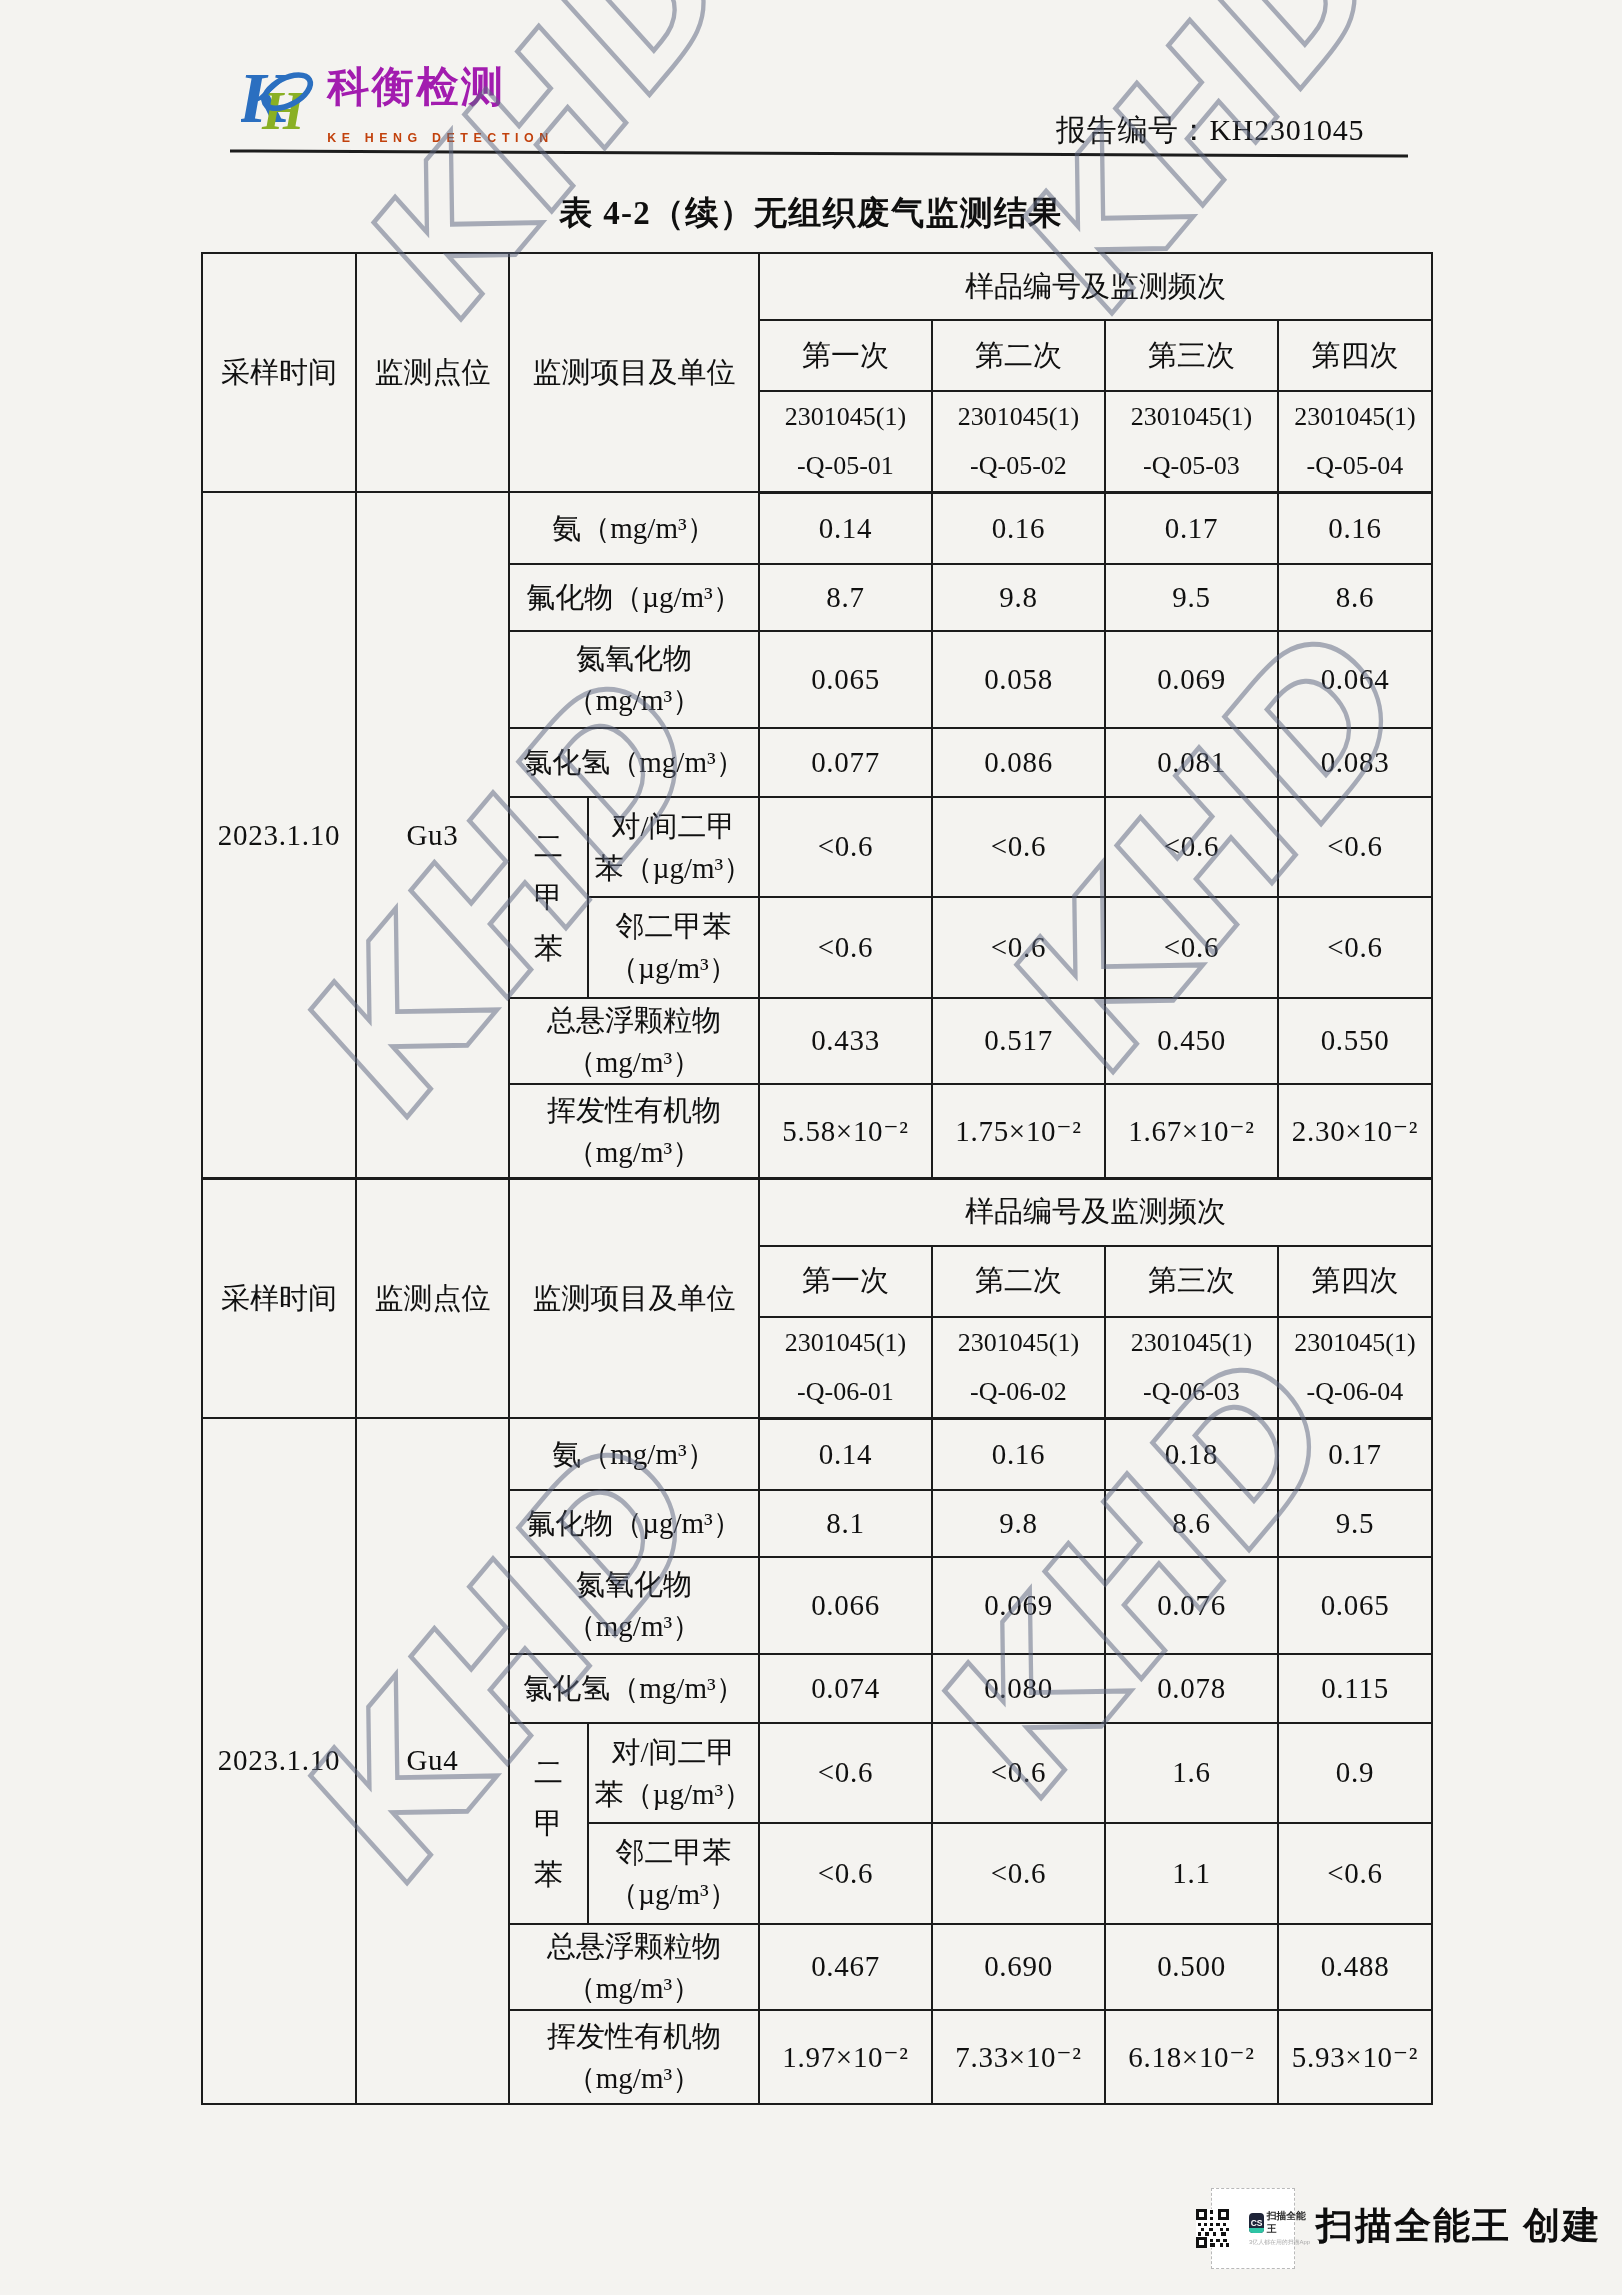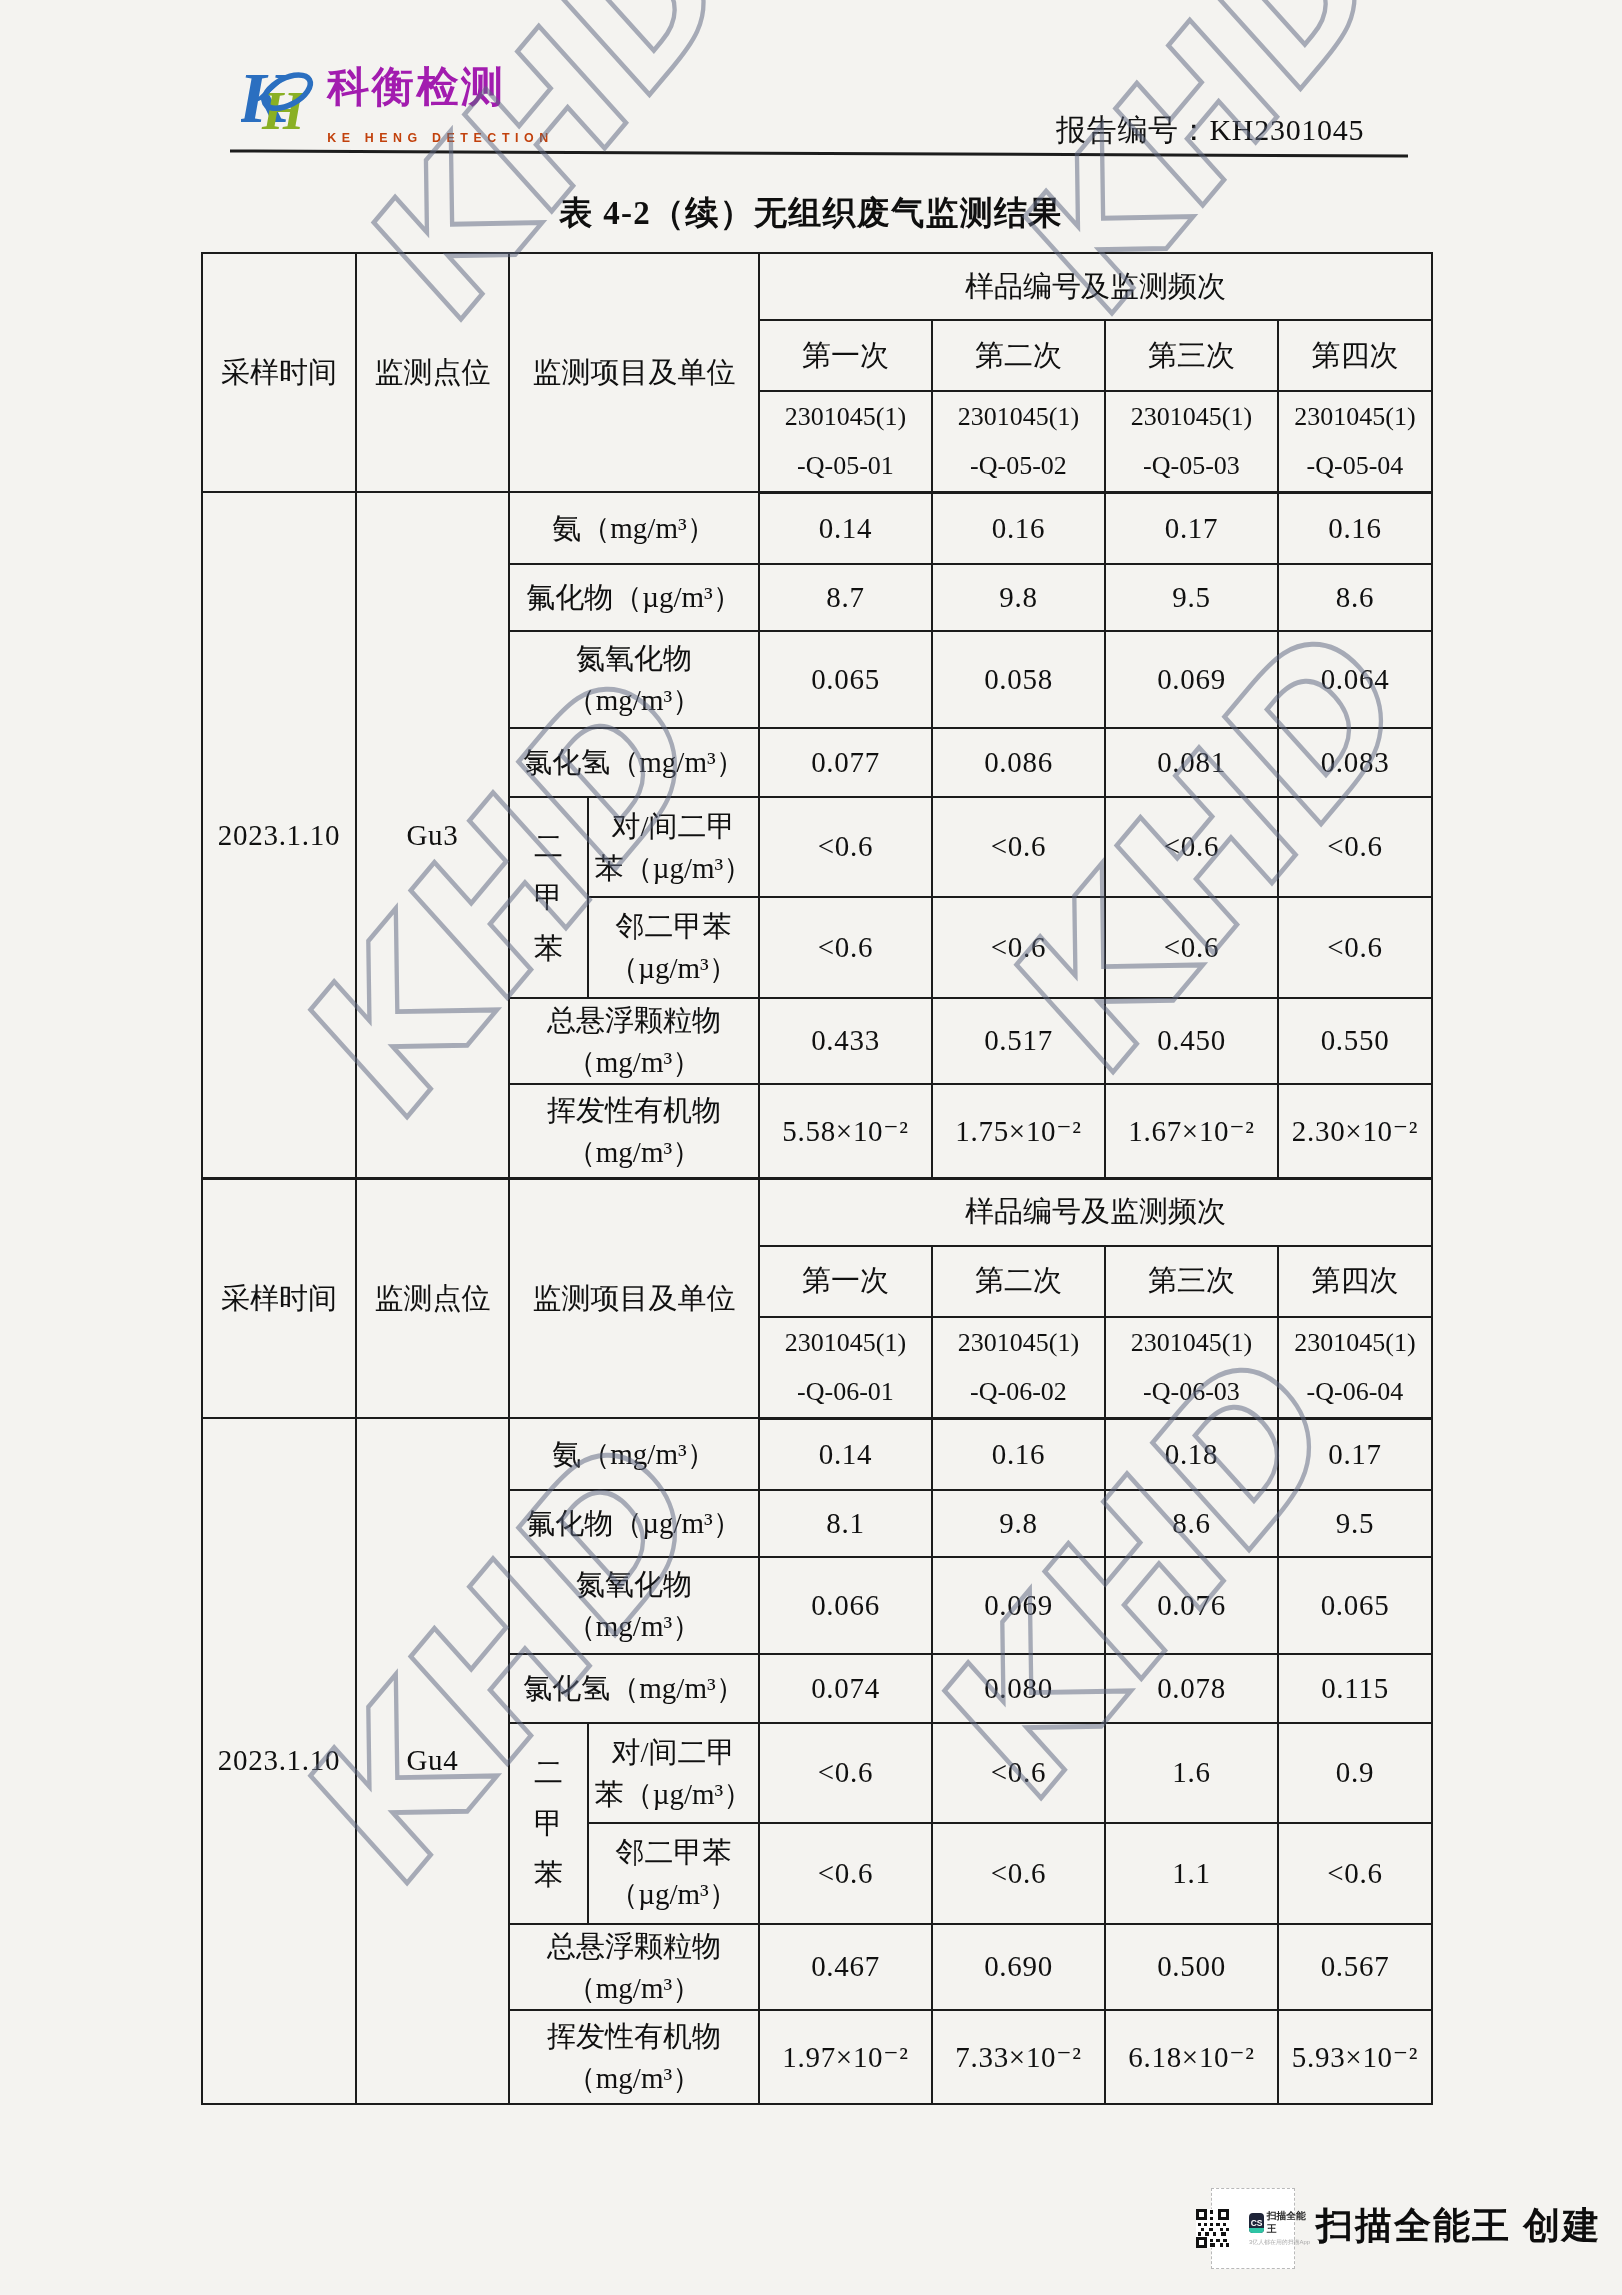--- a/index.html
+++ b/index.html
@@ -270,21 +270,21 @@
     <td class="num">&lt;0.6</td>
     <td class="num">1.1</td>
     <td class="num">&lt;0.6</td>
   </tr>
   <tr class="r-t">
     <td colspan="2" class="pre">总悬浮颗粒物
 （mg/m³）</td>
     <td class="num">0.467</td>
     <td class="num">0.690</td>
     <td class="num">0.500</td>
-    <td class="num">0.567</td>
+    <td class="num">0.488</td>
   </tr>
   <tr class="r-v">
     <td colspan="2" class="pre">挥发性有机物
 （mg/m³）</td>
     <td class="num">1.97×10⁻²</td>
     <td class="num">7.33×10⁻²</td>
     <td class="num">6.18×10⁻²</td>
     <td class="num">5.93×10⁻²</td>
   </tr>
 </tbody>

